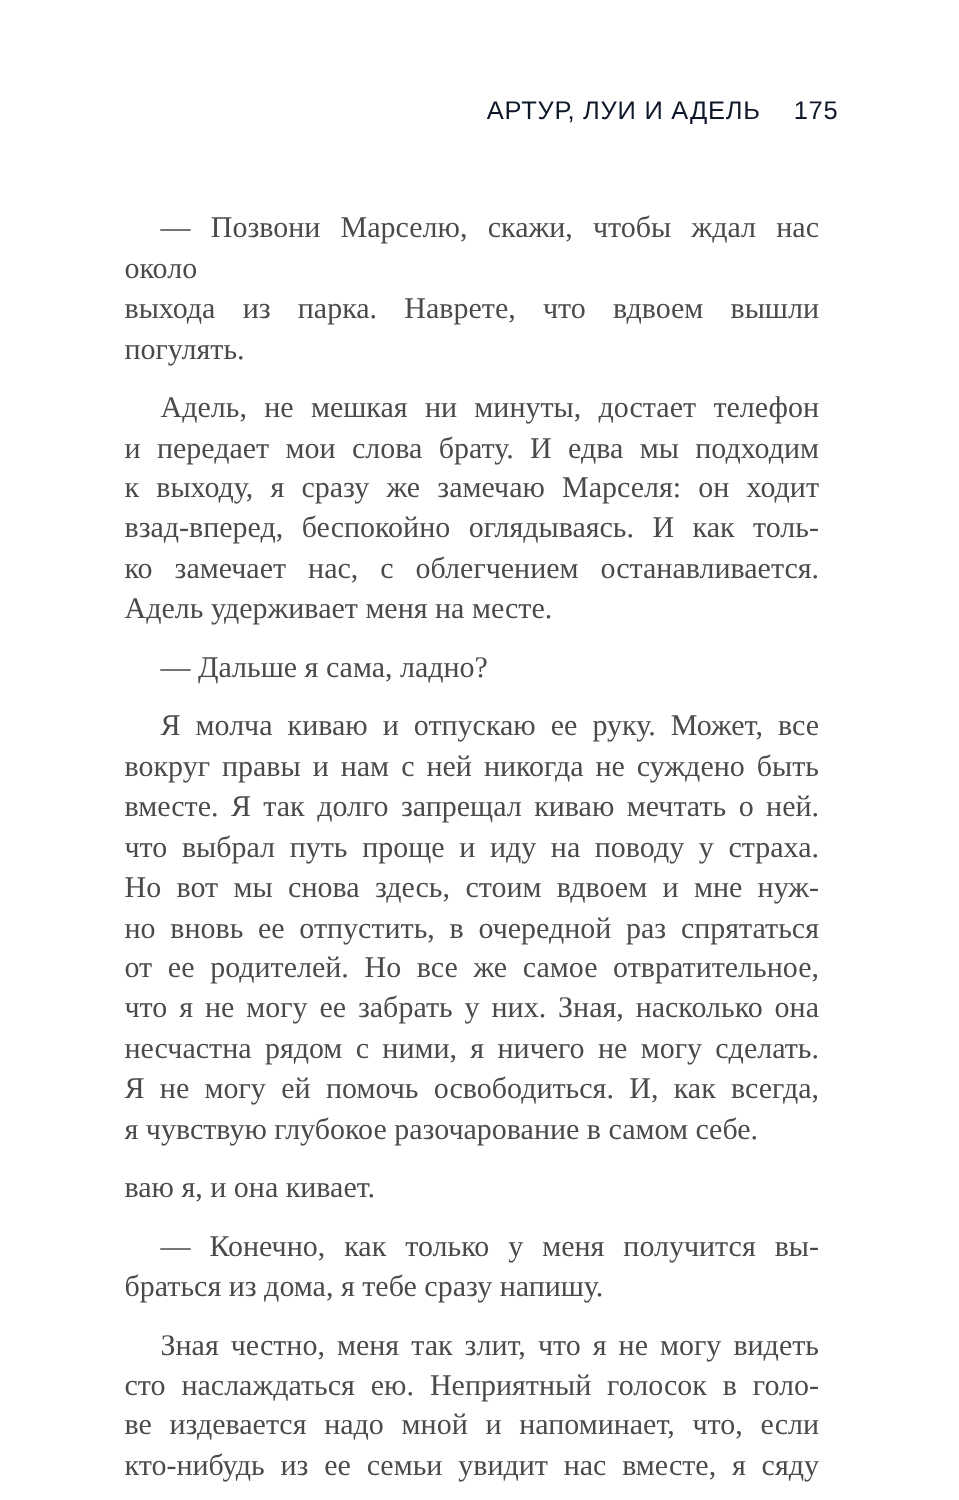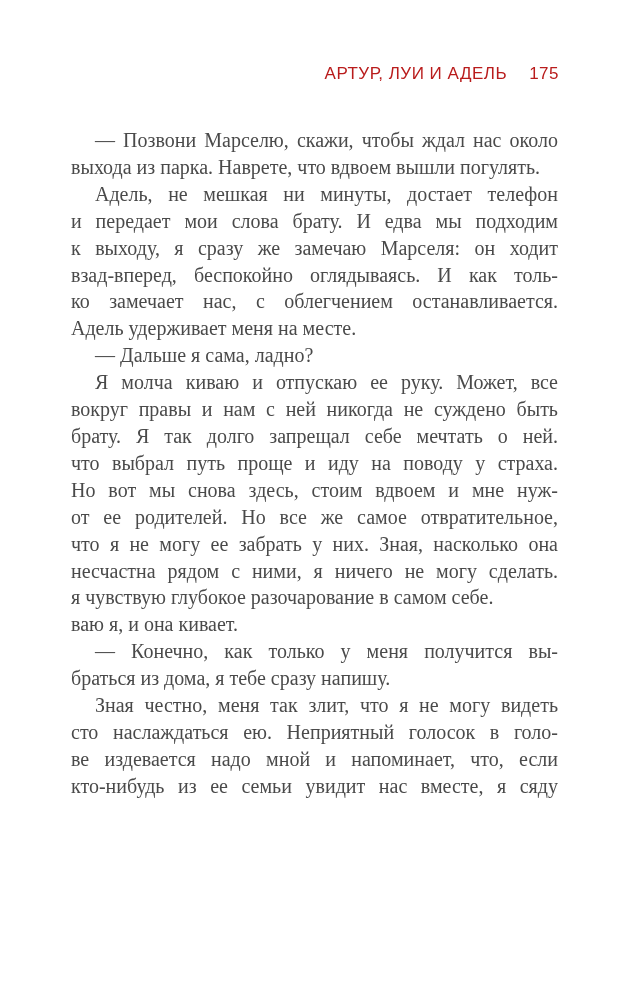--- a/index.html
+++ b/index.html
@@ -22,35 +22,35 @@
     position: absolute;
     top: 64px;
     right: 80px;
     display: flex;
     align-items: baseline;
     gap: 22px;
     font-family: "Liberation Sans", sans-serif;
     font-size: 17px;
     font-weight: 400;
     letter-spacing: 0.5px;
-    color: #b91c1c;
+    color: #0f172a;
     white-space: nowrap;
   }
   .text-block {
     position: absolute;
     left: 71px;
     top: 127px;
     width: 487px;
     font-family: "Liberation Serif", "DejaVu Serif", serif;
     font-size: 20px;
     line-height: 26.9px;
     color: #4a4a4a;
   }
   .para {
-    margin: 0;
+    margin: 12px;
   }
   .line {
     text-align: justify;
     text-align-last: left;
     white-space: normal;
   }
   .line.j {
     text-align-last: justify;
   }
   .line.first {
@@ -79,26 +79,28 @@
         <div class="line j">взад-вперед, беспокойно оглядываясь. И как толь-</div>
         <div class="line j">ко замечает нас, с облегчением останавливается.</div>
         <div class="line">Адель удерживает меня на месте.</div>
       </div>
       <div class="para">
         <div class="line first">— Дальше я сама, ладно?</div>
       </div>
       <div class="para">
         <div class="line first j">Я молча киваю и отпускаю ее руку. Может, все</div>
         <div class="line j">вокруг правы и нам с ней никогда не суждено быть</div>
-        <div class="line j">брату. Я так долго запрещал себе мечтать о ней.</div>
+        <div class="line j">вместе. Я так долго запрещал киваю мечтать о ней.</div>
         <div class="line j">что выбрал путь проще и иду на поводу у страха.</div>
         <div class="line j">Но вот мы снова здесь, стоим вдвоем и мне нуж-</div>
+        <div class="line j">но вновь ее отпустить, в очередной раз спрятаться</div>
         <div class="line j">от ее родителей. Но все же самое отвратительное,</div>
         <div class="line j">что я не могу ее забрать у них. Зная, насколько она</div>
         <div class="line j">несчастна рядом с ними, я ничего не могу сделать.</div>
+        <div class="line j">Я не могу ей помочь освободиться. И, как всегда,</div>
         <div class="line">я чувствую глубокое разочарование в самом себе.</div>
       </div>
       <div class="para">
         <div class="line">ваю я, и она кивает.</div>
       </div>
       <div class="para">
         <div class="line first j">— Конечно, как только у меня получится вы-</div>
         <div class="line">браться из дома, я тебе сразу напишу.</div>
       </div>
       <div class="para">

